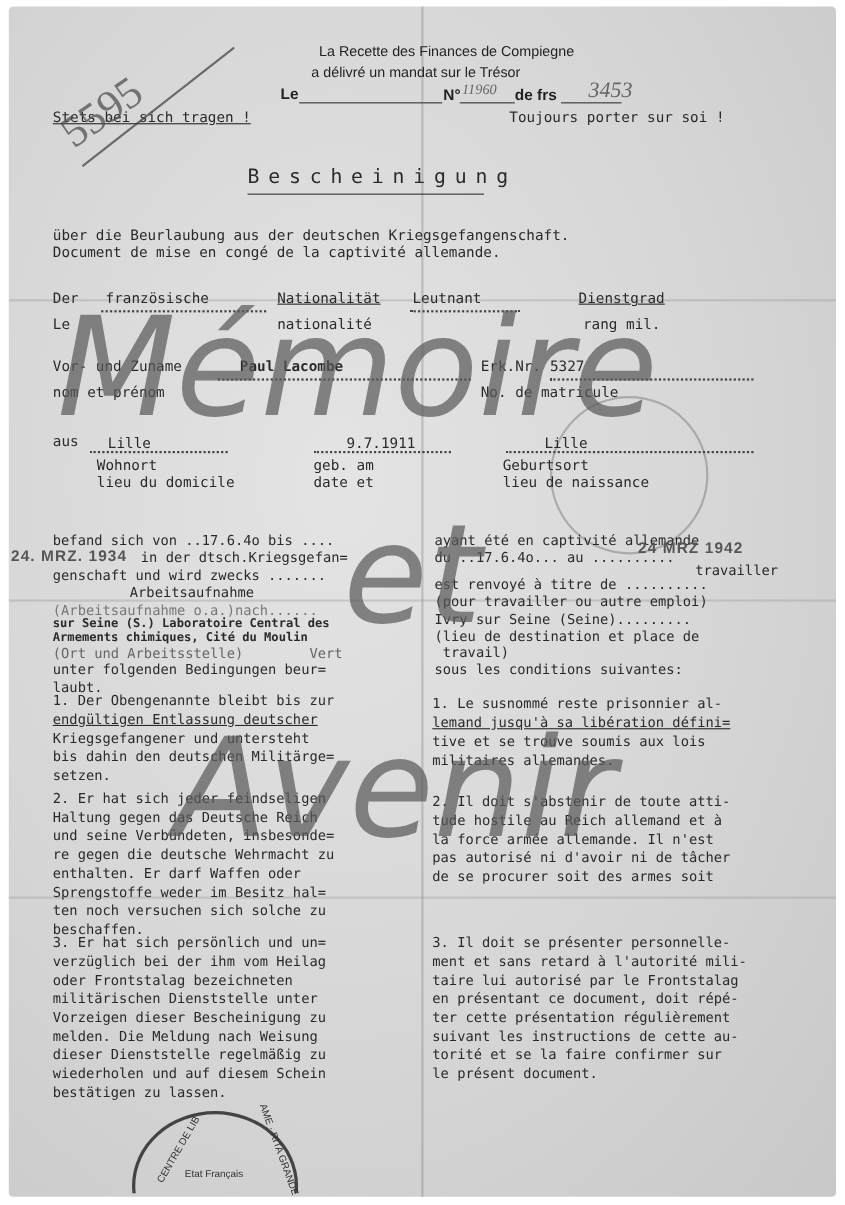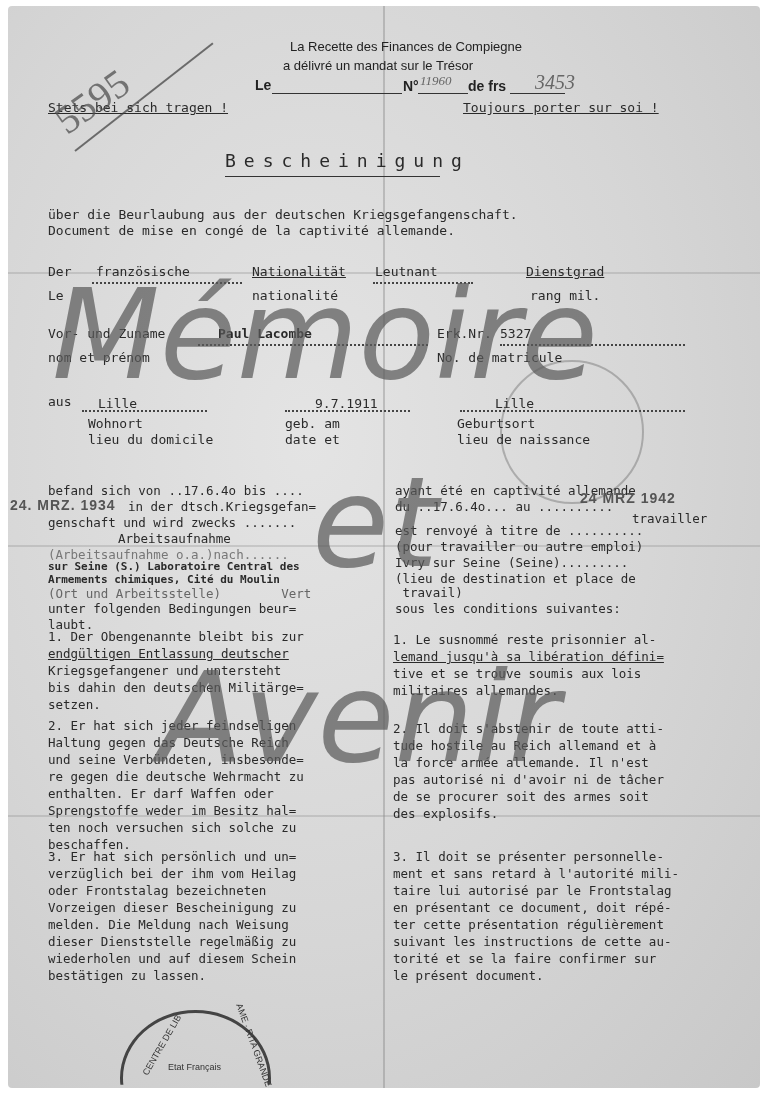--- a/index.html
+++ b/index.html
@@ -46,21 +46,21 @@
 <div class="sans" style="left:255px;top:77px;font-size:14px;font-weight:bold;">Le</div>
 <div class="uline" style="left:272px;top:93px;width:130px;"></div>
 <div class="sans" style="left:403px;top:78px;font-size:14px;font-weight:bold;">N°</div>
 <div class="hand" style="left:420px;top:73px;font-size:13px;">11960</div>
 <div class="uline" style="left:418px;top:93px;width:50px;"></div>
 <div class="sans" style="left:468px;top:78px;font-size:14px;font-weight:bold;">de frs</div>
 <div class="hand" style="left:535px;top:71px;font-size:20px;">3453</div>
 <div class="uline" style="left:510px;top:93px;width:55px;"></div>
 
 <div class="tw s13" style="left:48px;top:100px;text-decoration:underline;">Stets bei sich tragen !</div>
-<div class="tw s13" style="left:463px;top:100px;text-decoration:underline;">Toujours porter sur soi !</div>
+<div class="tw s13" style="left:463px;top:100px;">Toujours porter sur soi !</div>
 
 <div class="pencil" style="left:52px;top:78px;font-size:40px;transform:rotate(-35deg);">5595</div>
 <div style="position:absolute;left:75px;top:150px;width:175px;height:2px;background:rgba(60,60,60,0.7);transform:rotate(-38deg);transform-origin:left;"></div>
 
 <div class="tw" style="left:225px;top:150px;font-size:18px;letter-spacing:8px;">Bescheinigung</div>
 <div class="uline" style="left:225px;top:176px;width:215px;"></div>
 
 <div class="tw s13" style="left:48px;top:207px;">über die Beurlaubung aus der deutschen Kriegsgefangenschaft.</div>
 <div class="tw s13" style="left:48px;top:223px;">Document de mise en congé de la captivité allemande.</div>
 
@@ -135,40 +135,40 @@
   <div class="tw s12" style="position:static">re gegen die deutsche Wehrmacht zu</div>
   <div class="tw s12" style="position:static">enthalten. Er darf Waffen oder</div>
   <div class="tw s12" style="position:static">Sprengstoffe weder im Besitz hal=</div>
   <div class="tw s12" style="position:static">ten noch versuchen sich solche zu</div>
   <div class="tw s12" style="position:static">beschaffen.</div>
 </div>
 <div style="position:absolute;left:48px;top:848px;">
   <div class="tw s12" style="position:static">3. Er hat sich persönlich und un=</div>
   <div class="tw s12" style="position:static">verzüglich bei der ihm vom Heilag</div>
   <div class="tw s12" style="position:static">oder Frontstalag bezeichneten</div>
+  <div class="tw s12" style="position:static">militärischen Dienststelle unter</div>
   <div class="tw s12" style="position:static">Vorzeigen dieser Bescheinigung zu</div>
   <div class="tw s12" style="position:static">melden. Die Meldung nach Weisung</div>
   <div class="tw s12" style="position:static">dieser Dienststelle regelmäßig zu</div>
   <div class="tw s12" style="position:static">wiederholen und auf diesem Schein</div>
   <div class="tw s12" style="position:static">bestätigen zu lassen.</div>
 </div>
 
 <div style="position:absolute;left:393px;top:631px;">
   <div class="tw s12" style="position:static">1. Le susnommé reste prisonnier al-</div>
   <div class="tw s12" style="position:static;text-decoration:underline;">lemand jusqu'à sa libération défini=</div>
   <div class="tw s12" style="position:static">tive et se trouve soumis aux lois</div>
   <div class="tw s12" style="position:static">militaires allemandes.</div>
 </div>
 <div style="position:absolute;left:393px;top:720px;">
   <div class="tw s12" style="position:static">2. Il doit s'abstenir de toute atti-</div>
   <div class="tw s12" style="position:static">tude hostile au Reich allemand et à</div>
   <div class="tw s12" style="position:static">la force armée allemande. Il n'est</div>
   <div class="tw s12" style="position:static">pas autorisé ni d'avoir ni de tâcher</div>
   <div class="tw s12" style="position:static">de se procurer soit des armes soit</div>
-  <div class="tw s12" style="position:static">des explosifs.</div>
 </div>
 <div style="position:absolute;left:393px;top:848px;">
   <div class="tw s12" style="position:static">3. Il doit se présenter personnelle-</div>
   <div class="tw s12" style="position:static">ment et sans retard à l'autorité mili-</div>
   <div class="tw s12" style="position:static">taire lui autorisé par le Frontstalag</div>
   <div class="tw s12" style="position:static">en présentant ce document, doit répé-</div>
   <div class="tw s12" style="position:static">ter cette présentation régulièrement</div>
   <div class="tw s12" style="position:static">suivant les instructions de cette au-</div>
   <div class="tw s12" style="position:static">torité et se la faire confirmer sur</div>
   <div class="tw s12" style="position:static">le présent document.</div>

